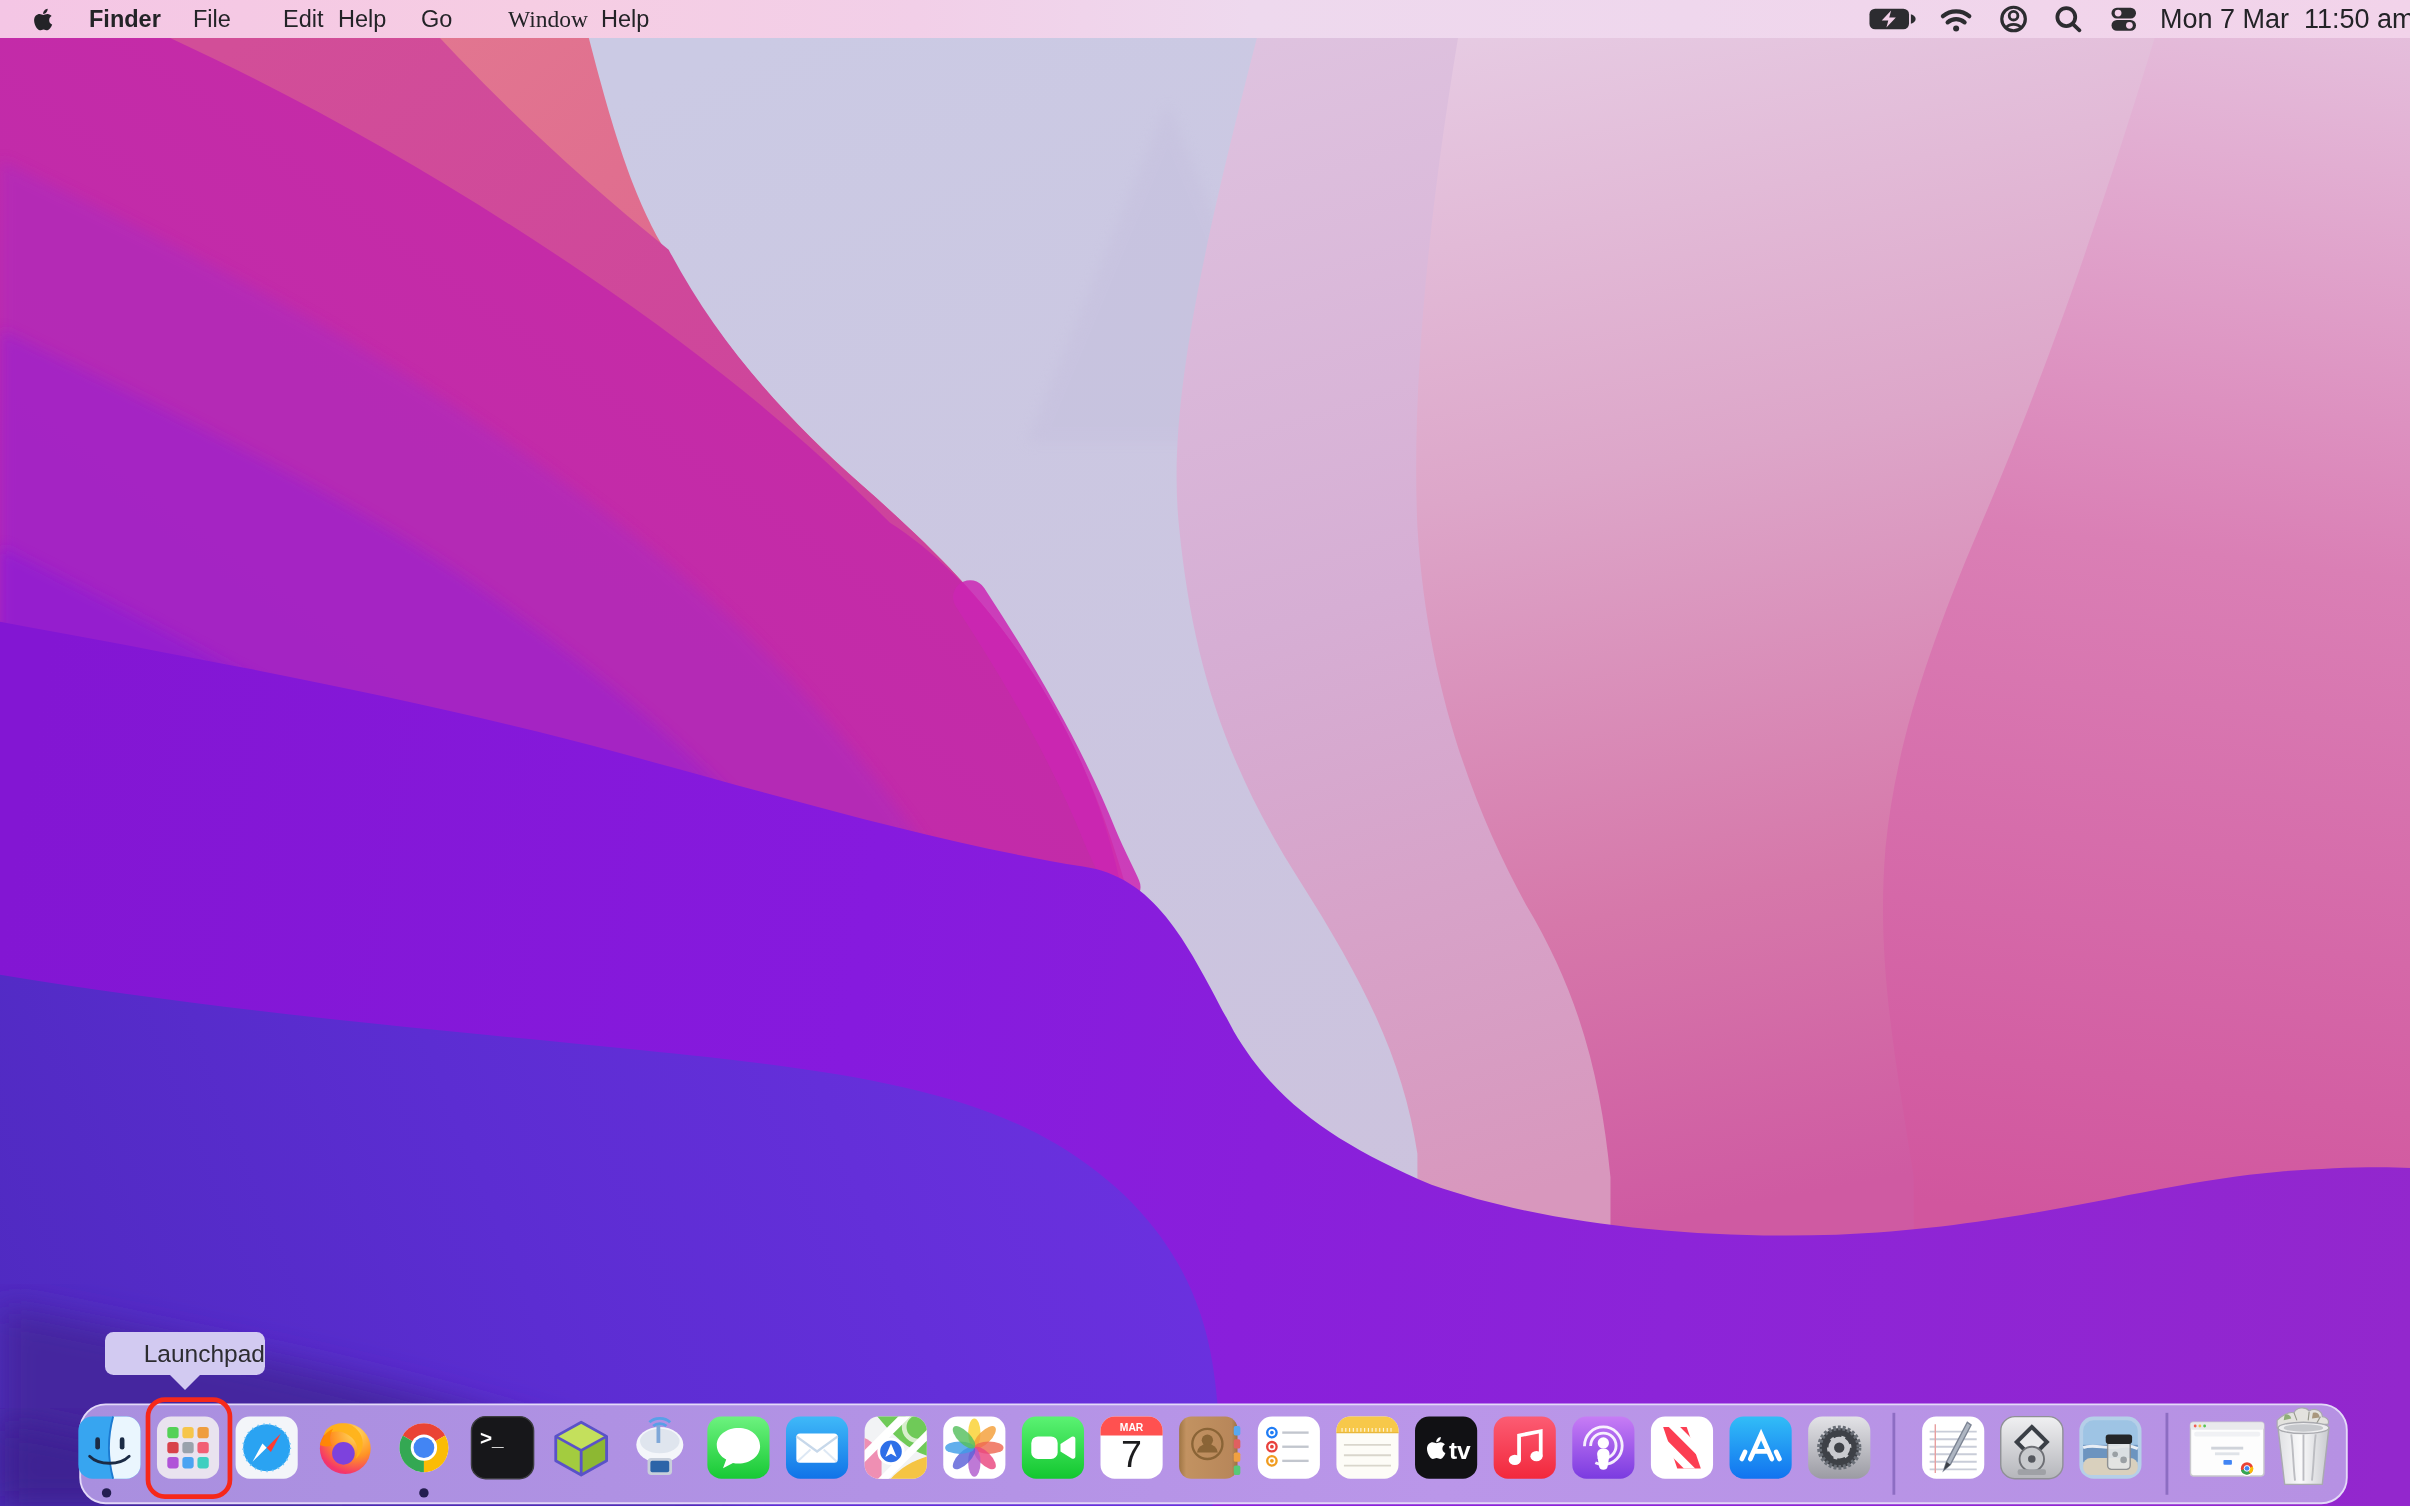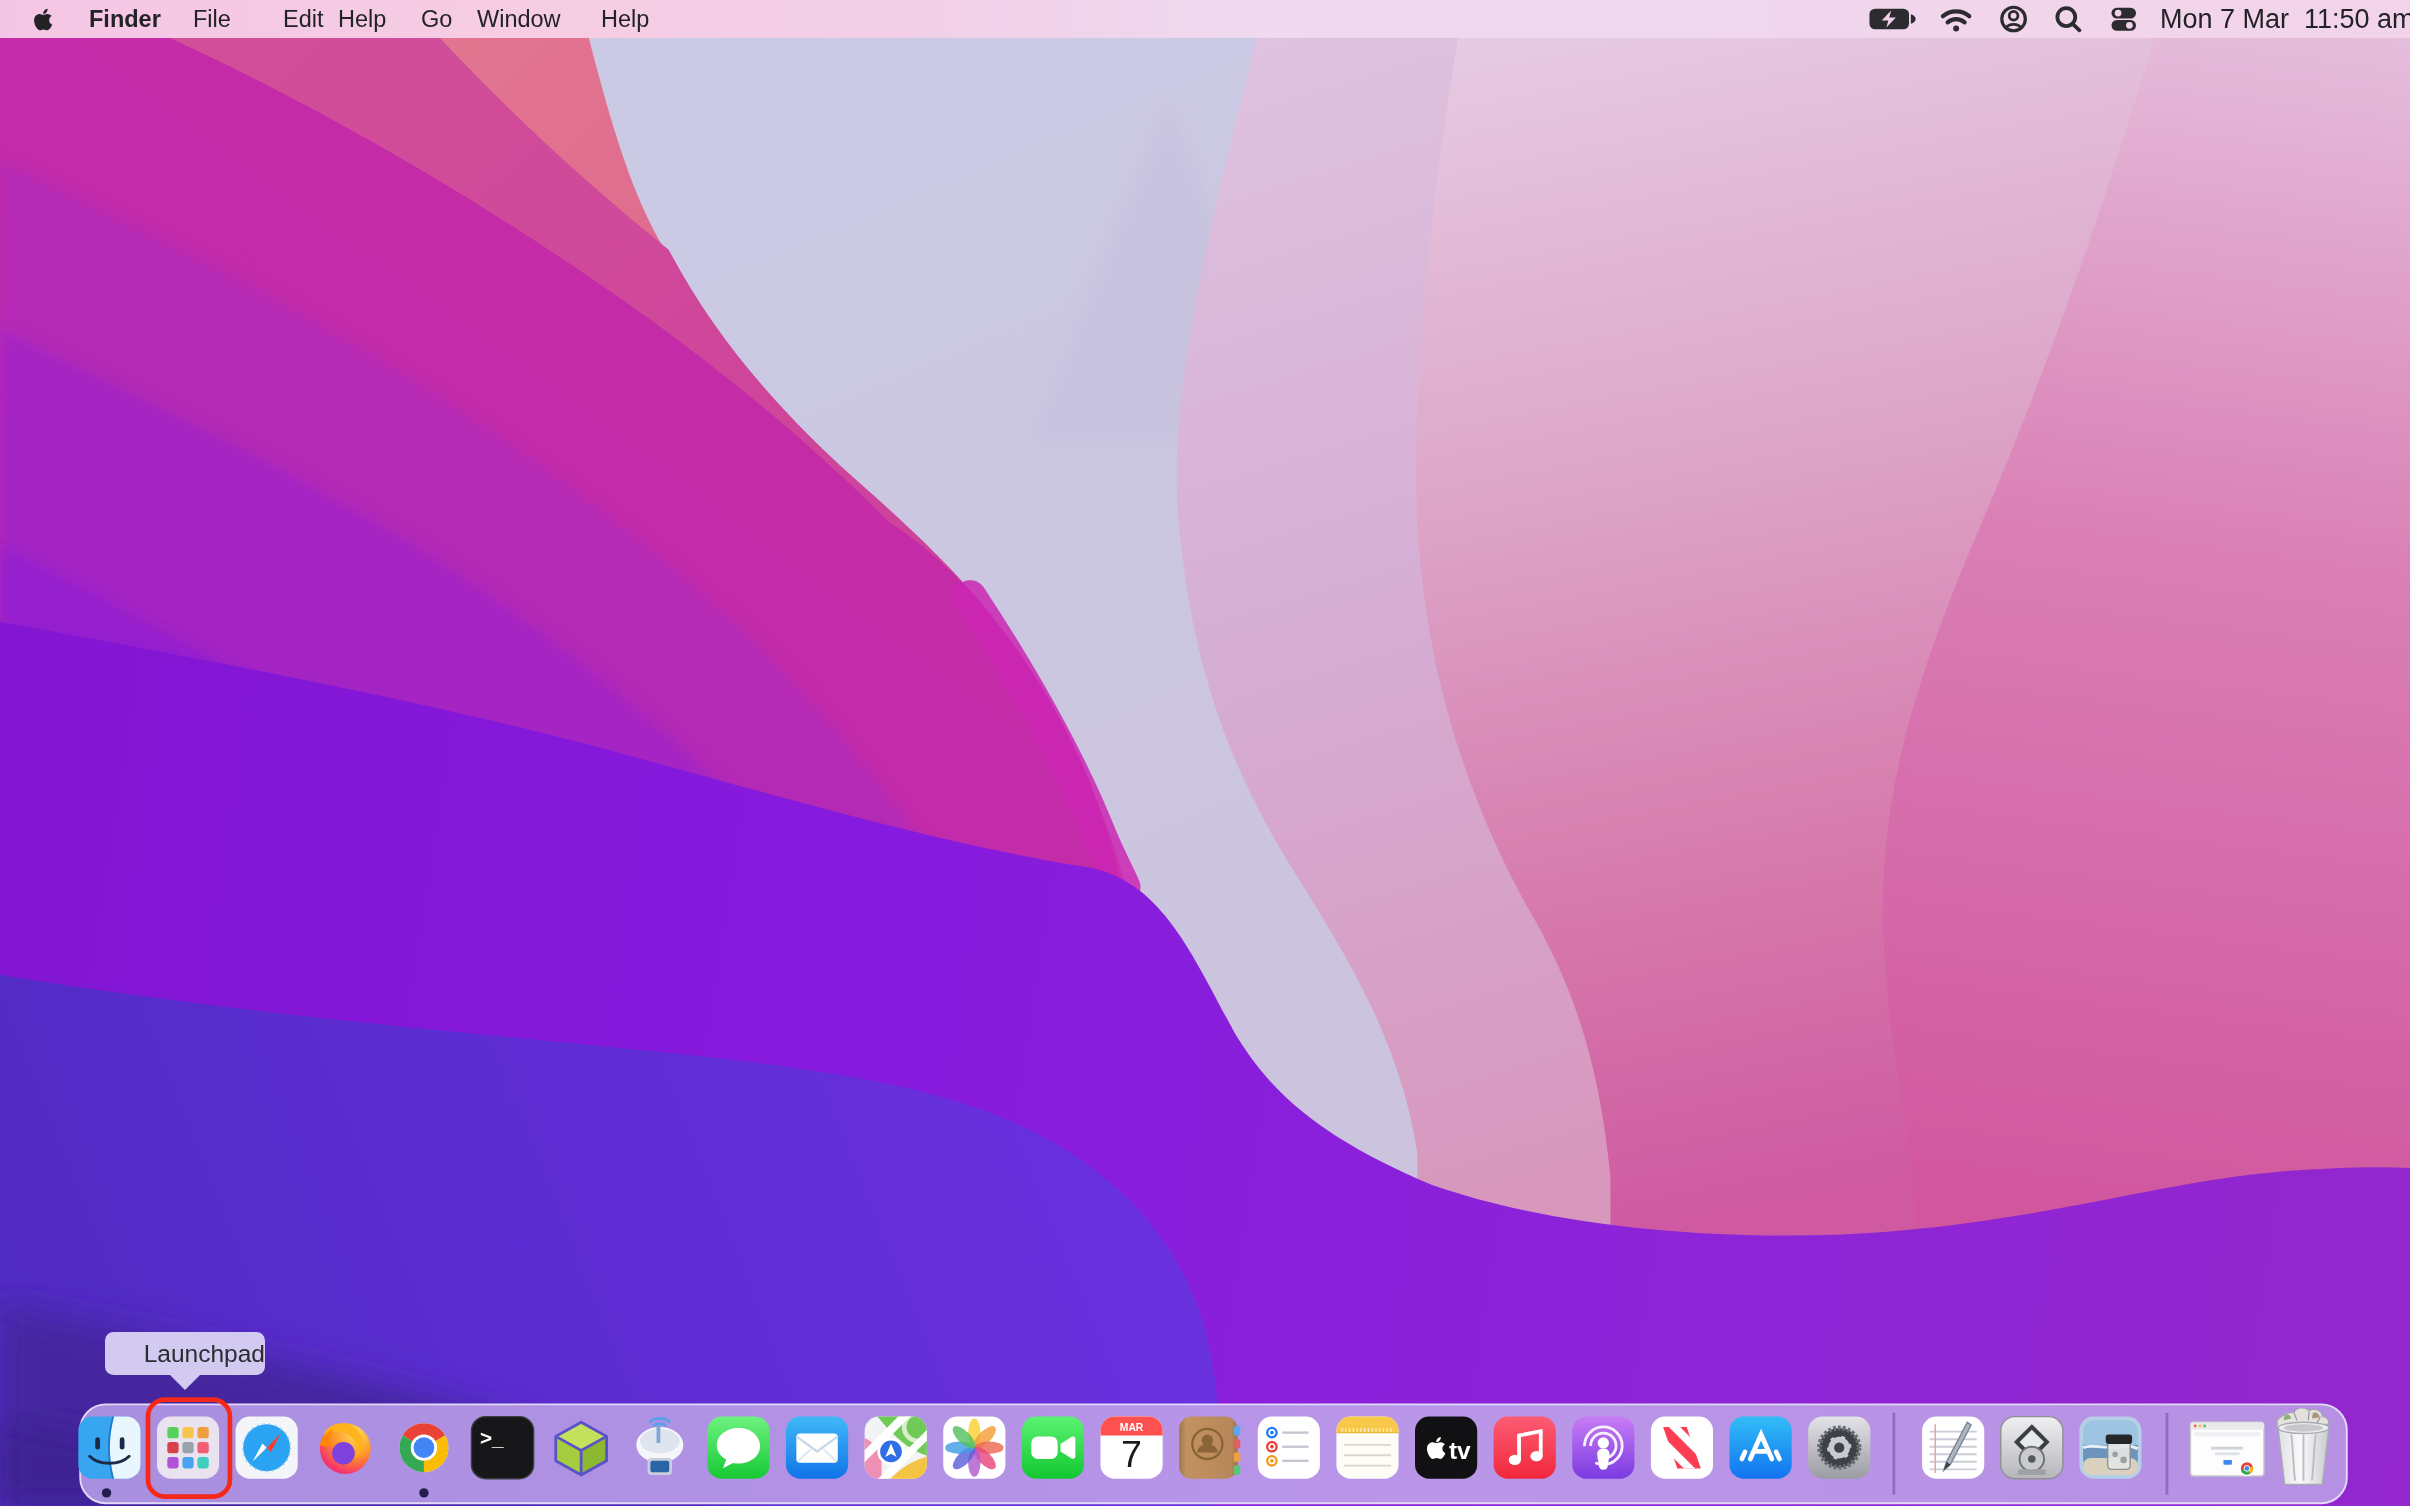--- a/index.html
+++ b/index.html
@@ -134,21 +134,21 @@
     <circle cx="2249" cy="13.7" r="3.6" fill="#f2d0e8"></circle>
     <rect x="2242" y="21" width="26" height="11.5" rx="5.7" fill="#2c2c30"></rect>
     <circle cx="2261" cy="26.7" r="3.6" fill="#f2d0e8"></circle>
   </g>
 </svg>
 <span class="mi" style="left:89px;font-weight:bold;">Finder</span>
 <span class="mi" style="left:193px;">File</span>
 <span class="mi" style="left:259px;margin-left:24px;">Edit</span>
 <span class="mi" style="left:338px;">Help</span>
 <span class="mi" style="left:421px;">Go</span>
-<span class="mi" style="left:477px;">Window</span>
+<span class="mi" style="left:508px;font-family:Liberation Serif, serif;">Window</span>
 <span class="mi" style="left:601px;">Help</span>
 <span id="clock" style="left:2160px;">Mon 7 Mar&nbsp;&nbsp;11:50 am</span>
 
 <div id="tooltip">Launchpad</div>
 
 <svg id="dock" style="position:absolute;left:0;top:1394px" width="2411" height="113" viewBox="0 1480 2560 120">
   <rect x="85" y="1491" width="2407" height="105" rx="27" fill="url(#gDock2)" stroke="#e3d9f8" stroke-width="2"></rect>
   <line x1="2011" y1="1500" x2="2011" y2="1587" stroke="#6b4fa8" stroke-width="3" opacity="0.55"></line>
   <line x1="2301" y1="1500" x2="2301" y2="1587" stroke="#6b4fa8" stroke-width="3" opacity="0.55"></line>
   <circle cx="113" cy="1585" r="5" fill="#241e50"></circle>

